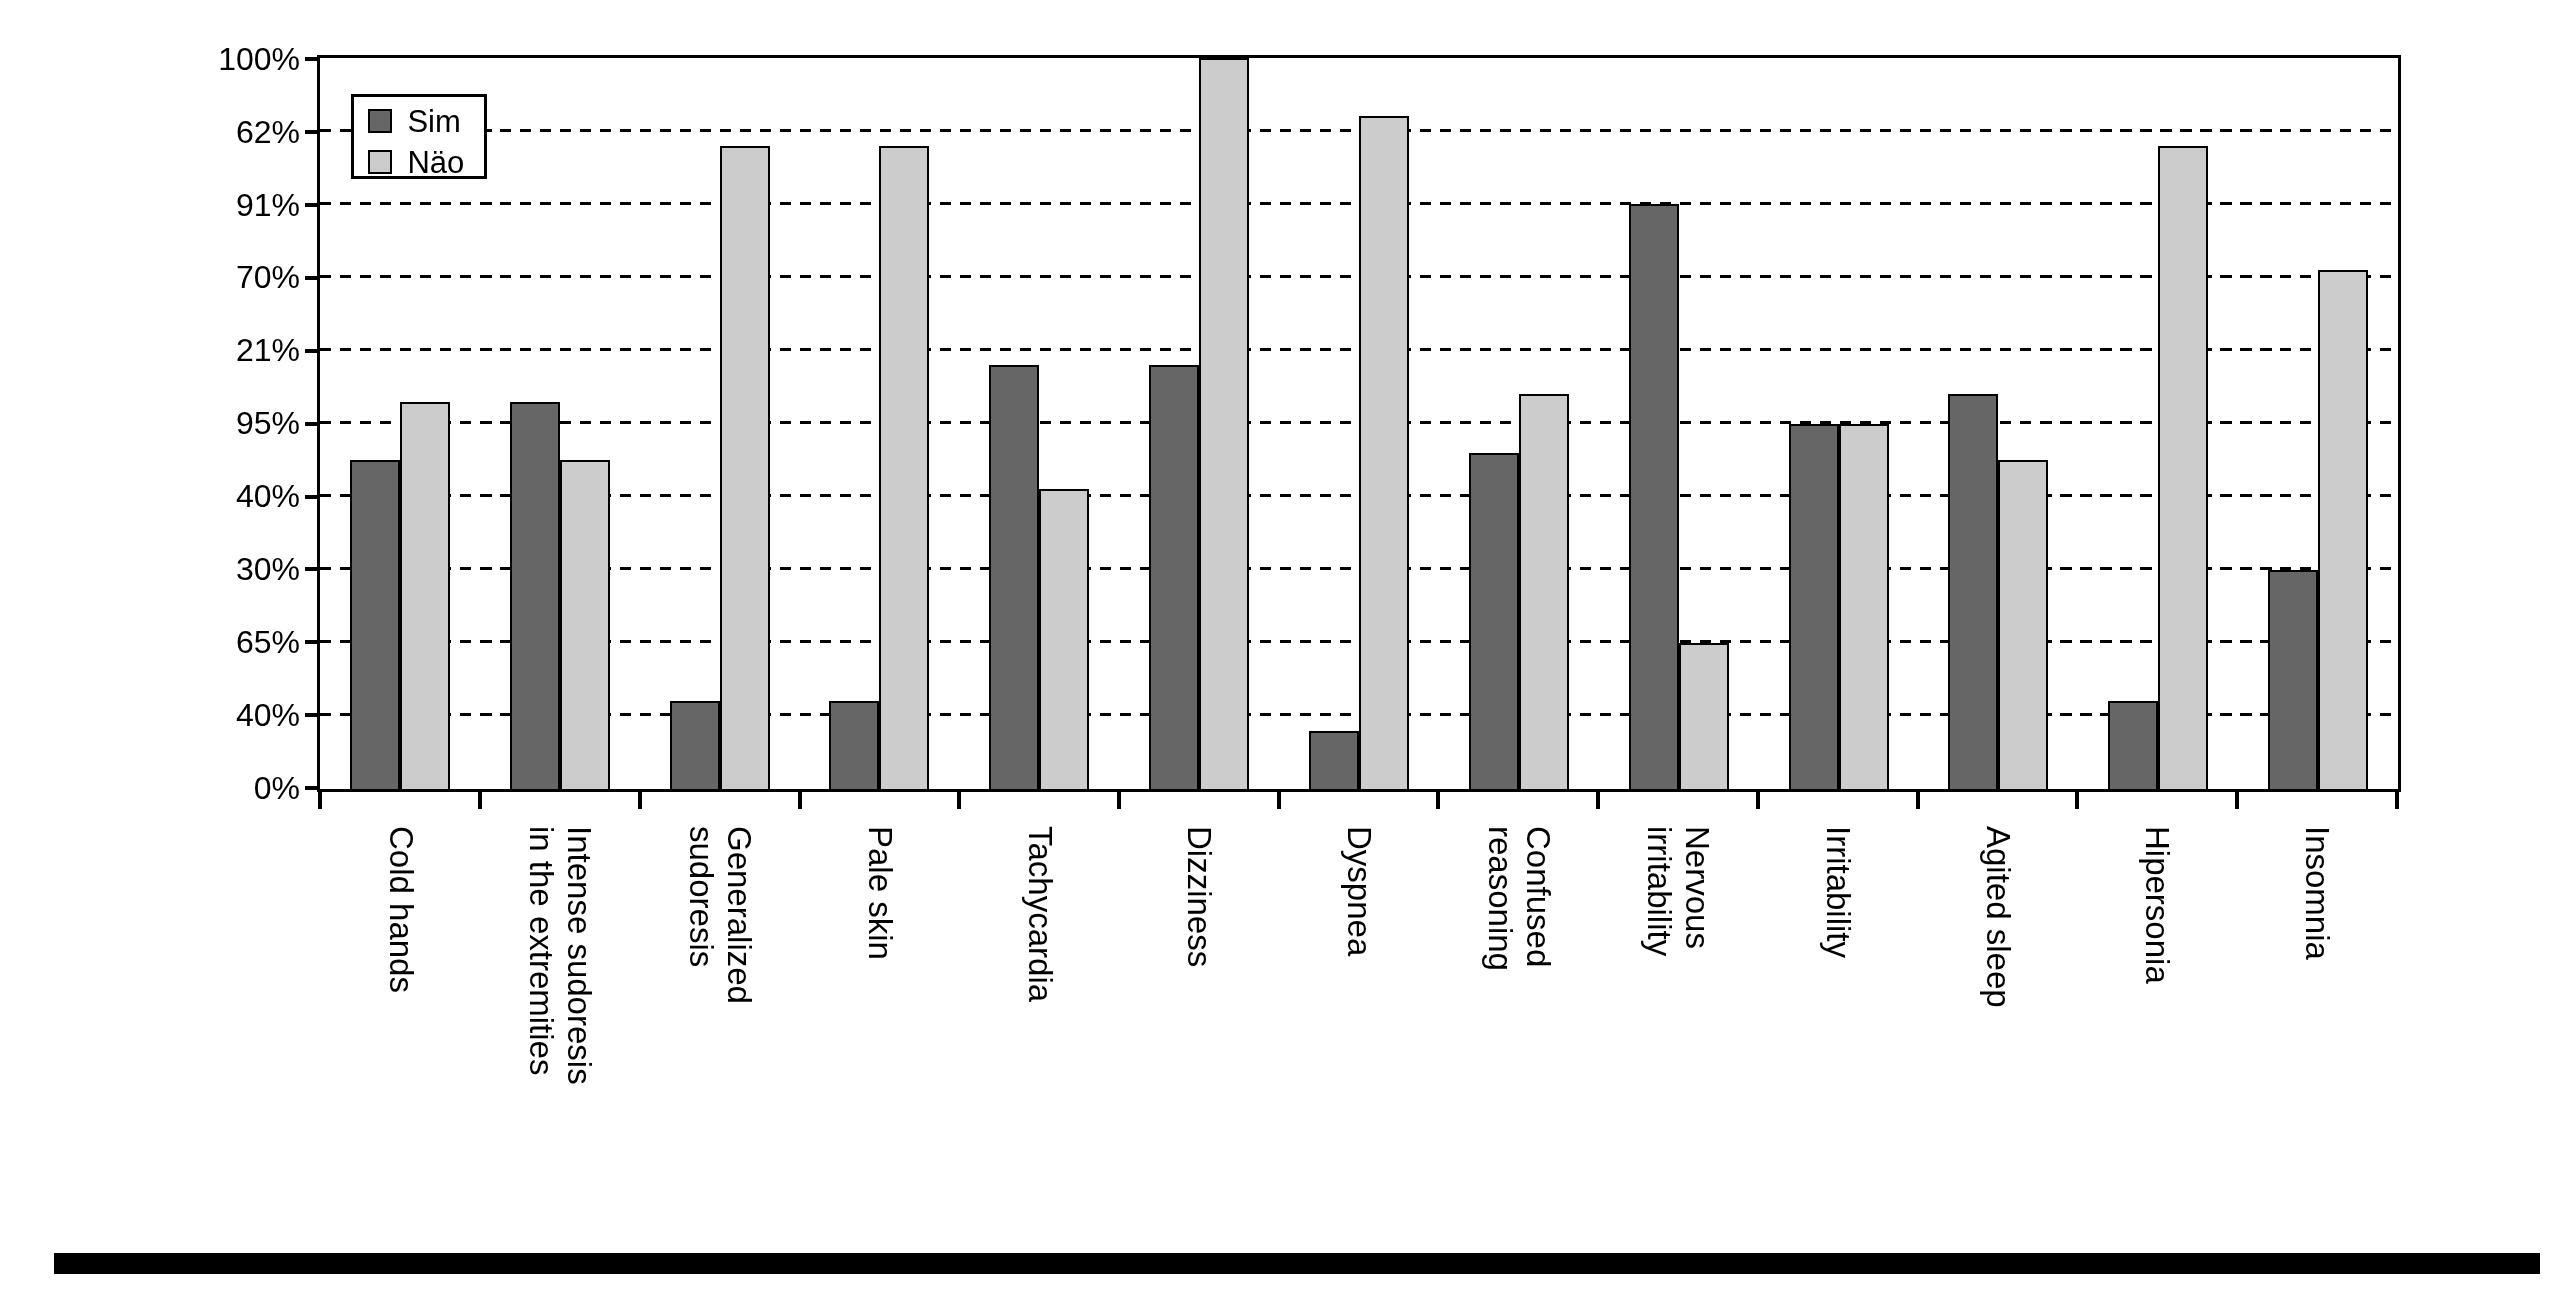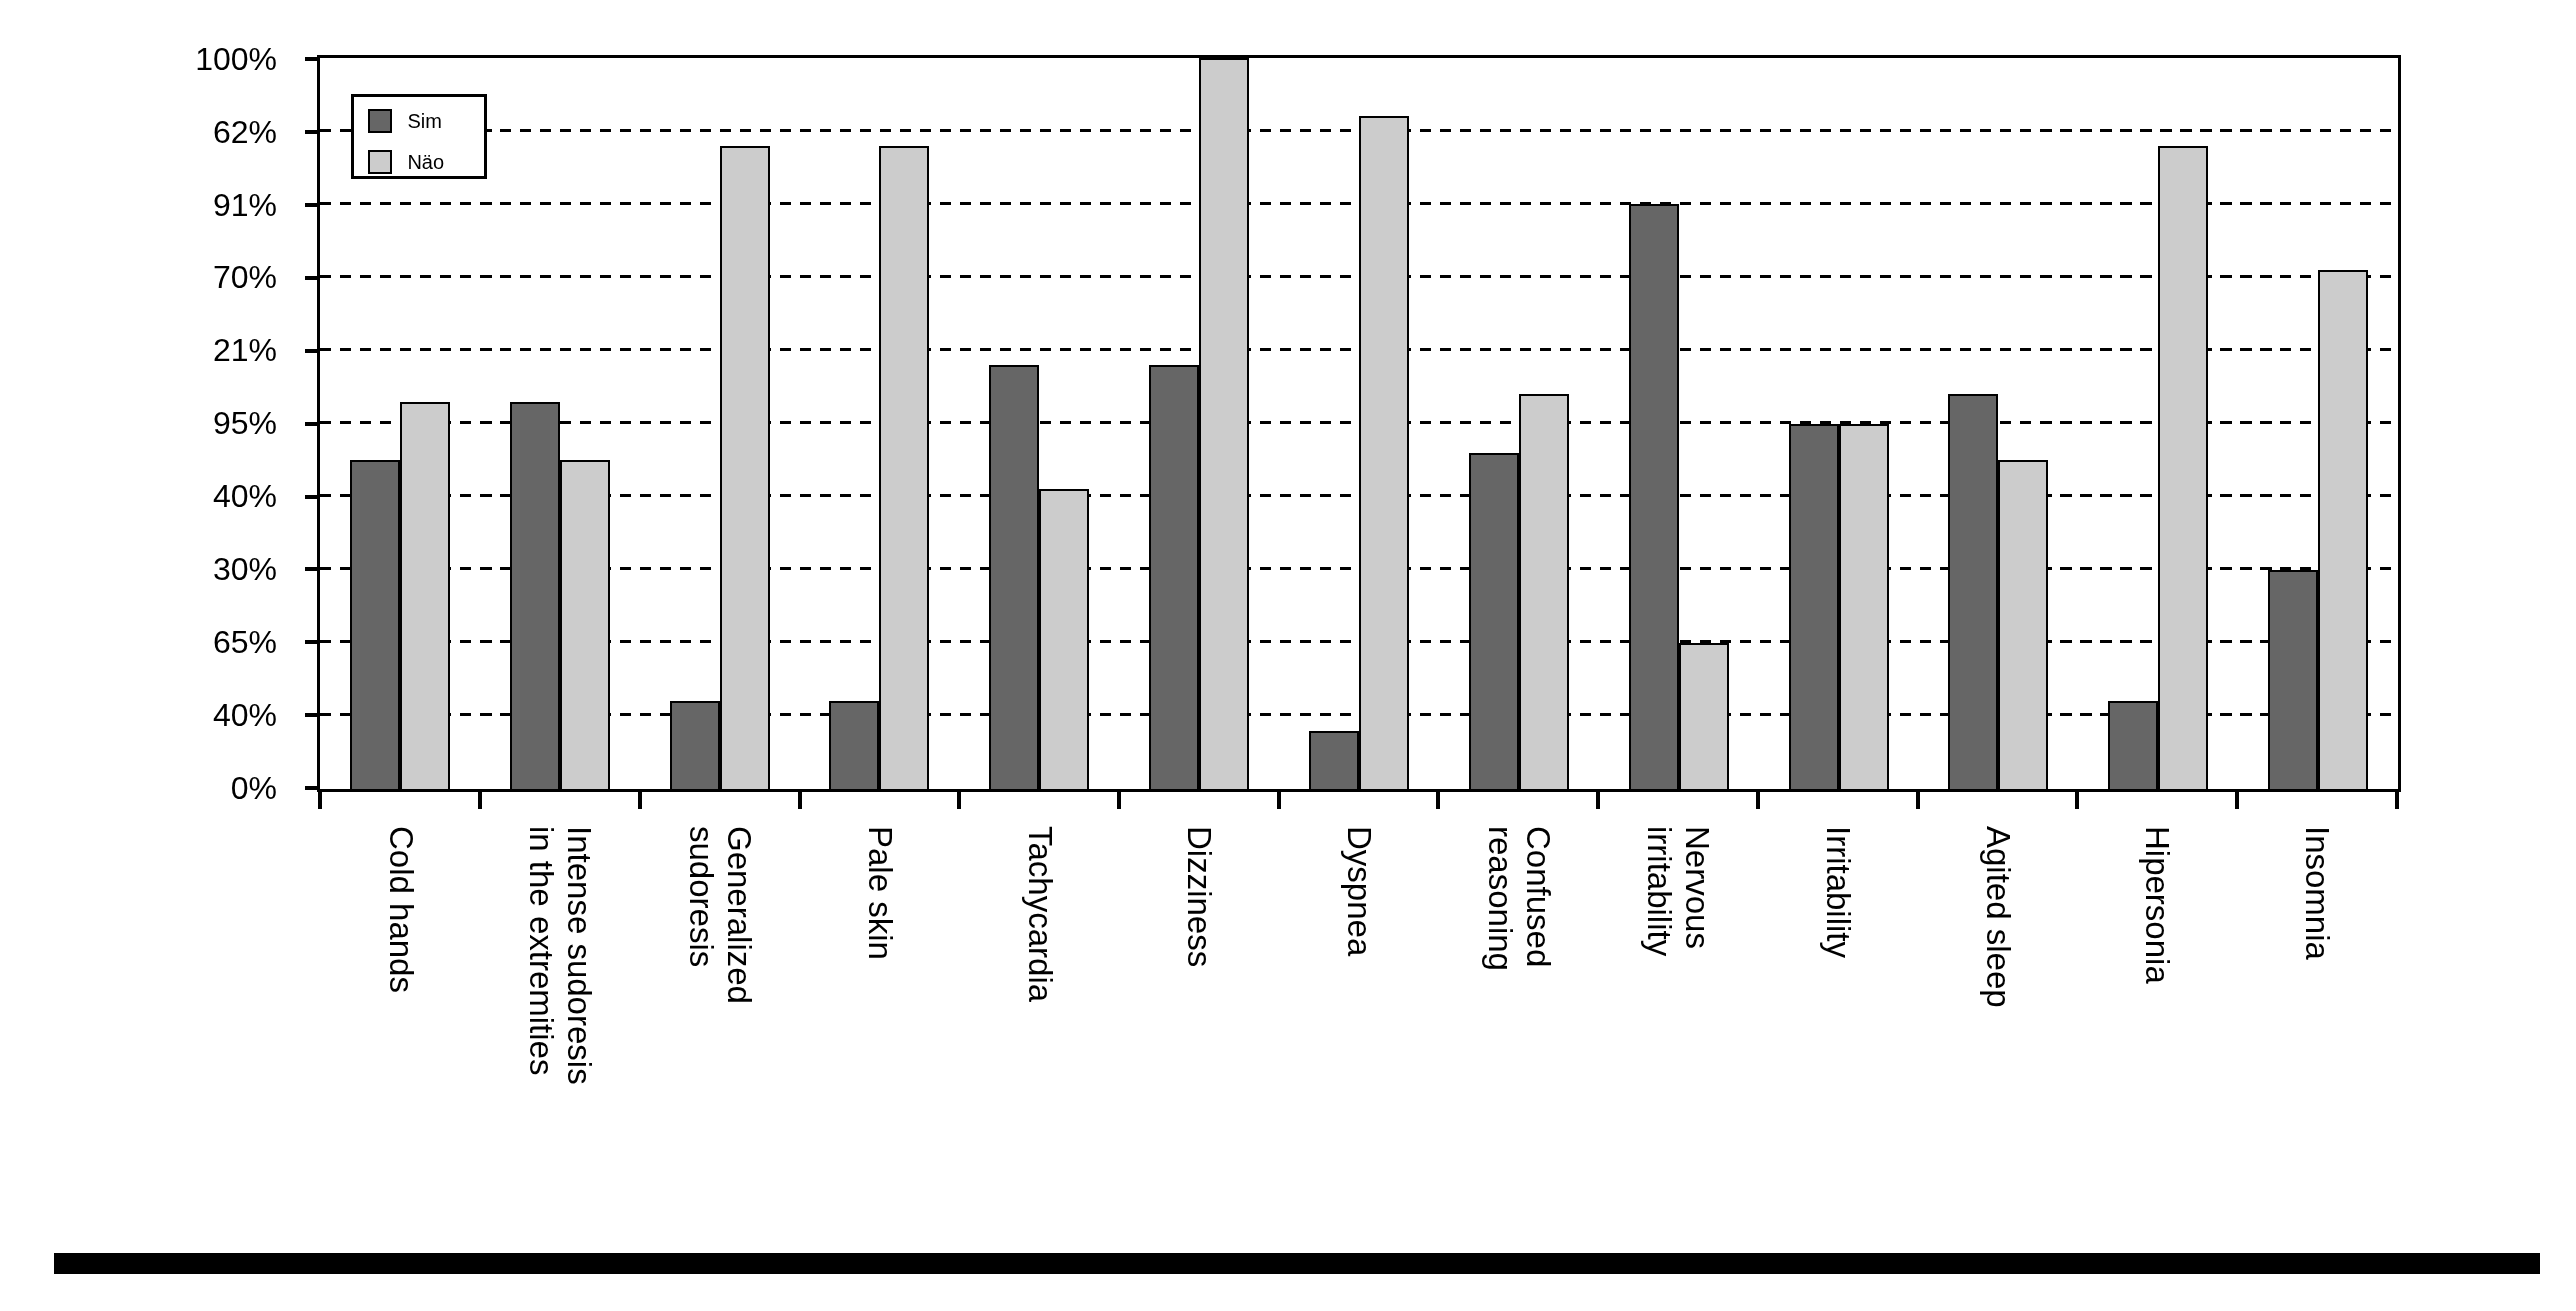--- a/index.html
+++ b/index.html
@@ -53,26 +53,26 @@
     z-index:3;
   }
   .legend-row{display:flex;align-items:center;margin-bottom:8.3px;}
   .legend-swatch{
     width:24px;height:24px;
     box-sizing:border-box;
     border:2.6px solid #000;
     flex:0 0 auto;
   }
   .legend-label{
-    font-size:20px;line-height:33px;
+    font-size:31px;line-height:33px;
     margin-left:15.4px;
     white-space:nowrap;
   }
   
-  .y-labels{position:absolute;left:0;top:0;width:277px;height:897px;}
+  .y-labels{position:absolute;left:0;top:0;width:277px;height:897px;padding-left:23px;}
   .y-label{
     position:absolute;right:0;width:100%;
     text-align:right;
     font-size:32px;line-height:38px;
     white-space:nowrap;
   }
   .y-tick{position:absolute;width:15.4px;height:3.8px;background:#000;left:305px;}
   .x-tick{position:absolute;width:3.8px;height:16.7px;background:#000;top:792px;}
   .x-labels{position:absolute;left:317px;top:820px;width:2084px;height:359px;}
   .x-label{

